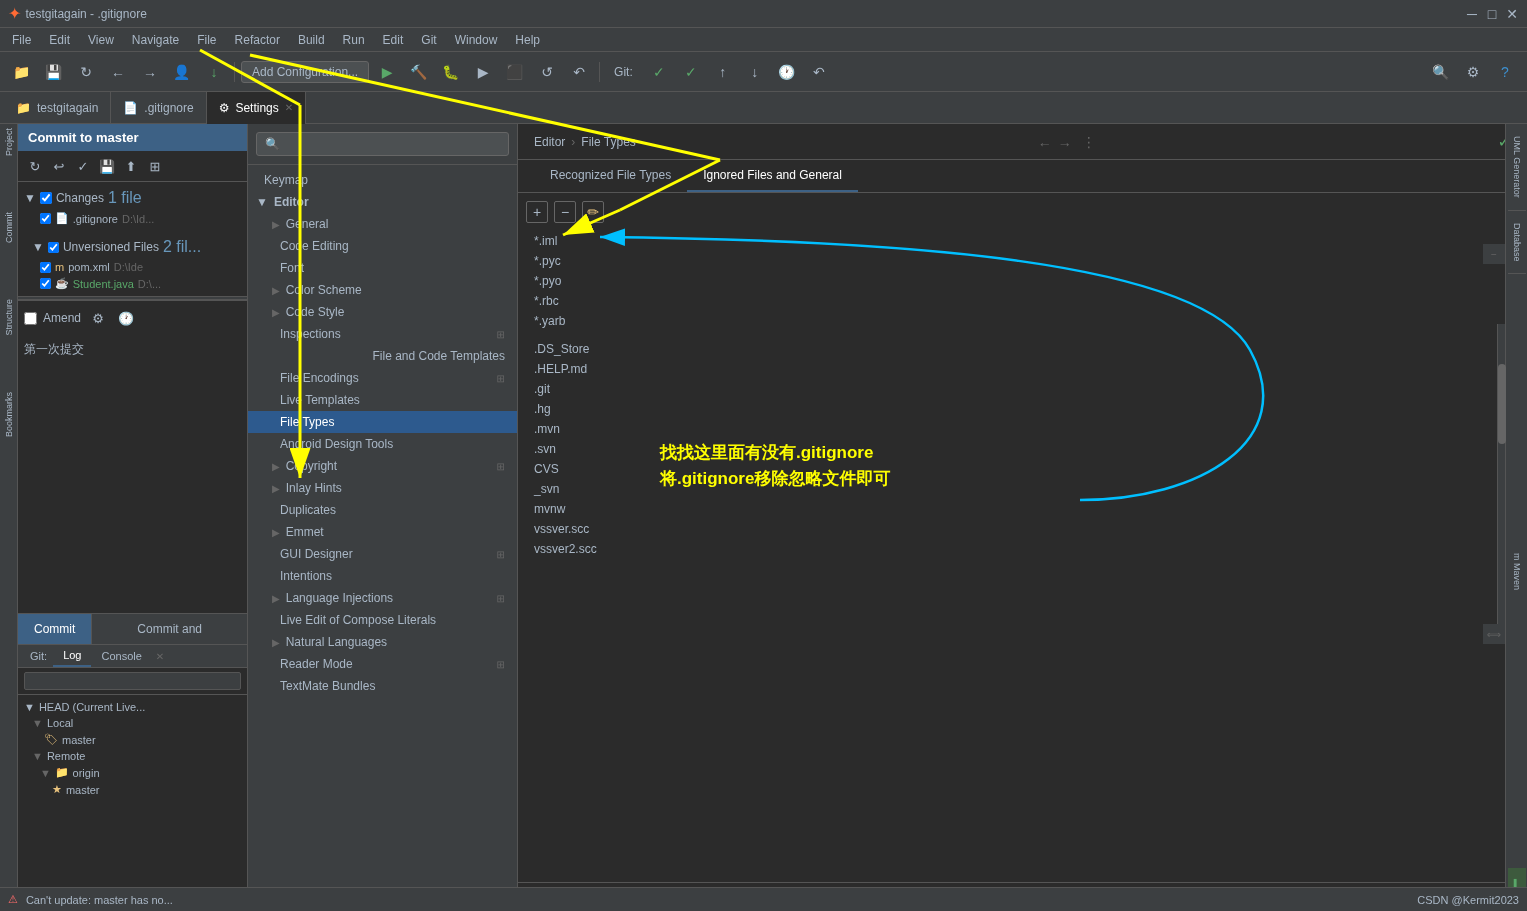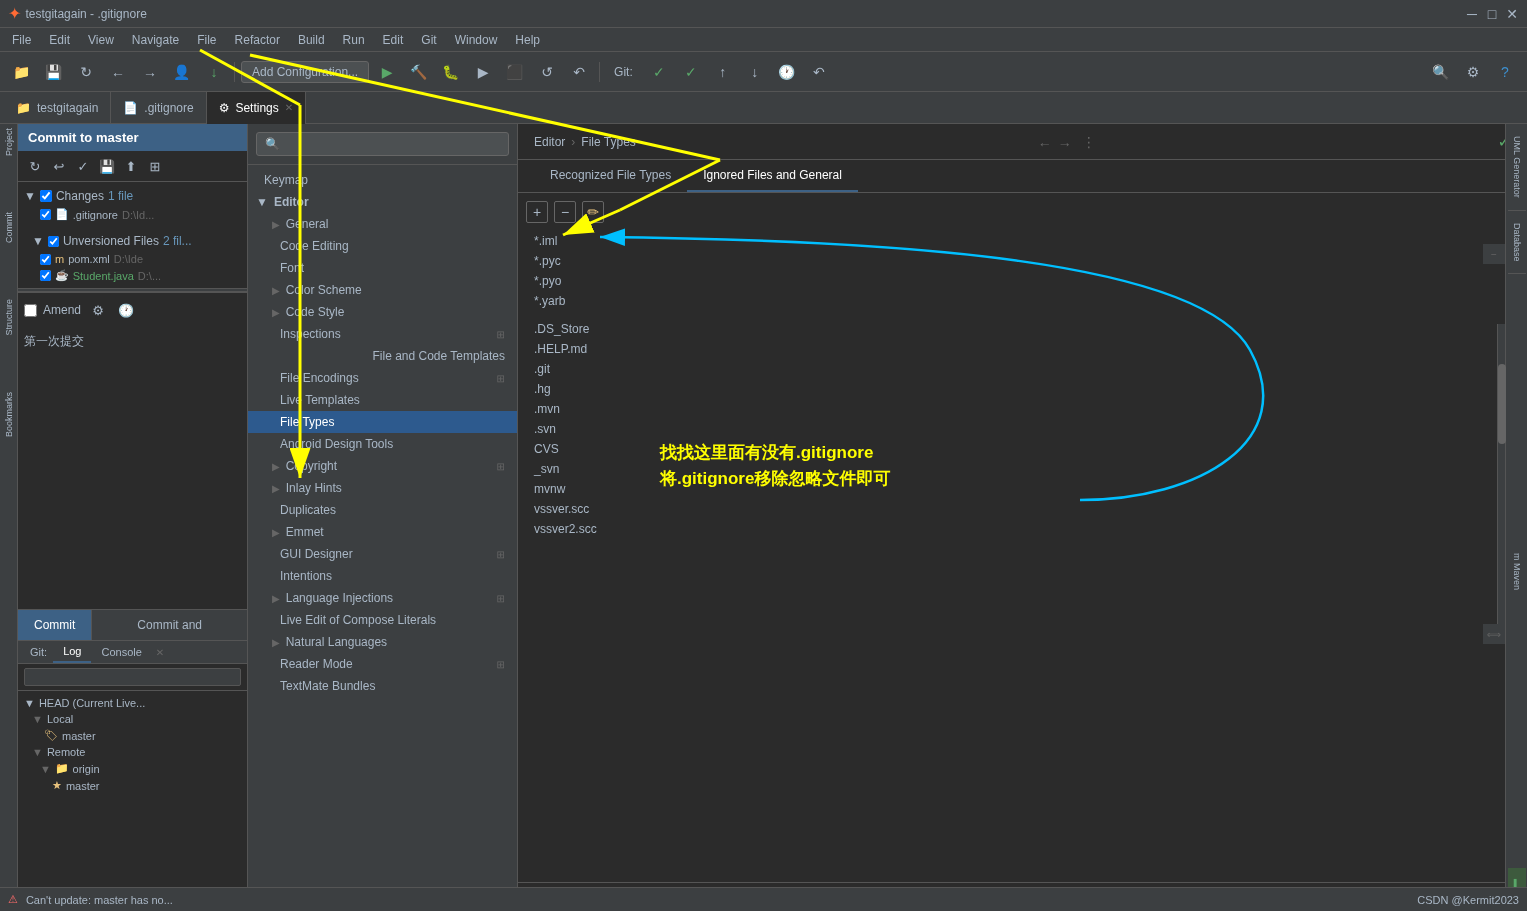--- a/index.html
+++ b/index.html
@@ -149,21 +149,21 @@
     }
     .changes-section { padding: 4px 6px; }
     .changes-header {
       display: flex;
       align-items: center;
       gap: 4px;
       padding: 3px 0;
       cursor: pointer;
     }
     .changes-label { color: #a9b7c6; font-size: 12px; }
-    .changes-count { color: #6897bb; font-size: 12px; }
+    .changes-count { color: #6897bb; font-size: 16px; }
     .file-item {
       display: flex;
       align-items: center;
       padding: 2px 0 2px 16px;
       gap: 4px;
       font-size: 11px;
     }
     .file-name { color: #a9b7c6; }
     .file-path { color: #666; }
     .unversioned-header {
@@ -746,20 +746,21 @@
       <div class="file-types-content">
         <div class="file-types-toolbar">
           <button class="ft-btn">+</button>
           <button class="ft-btn">−</button>
           <button class="ft-btn" style="color:#e8c27d;">✏</button>
         </div>
         <div class="file-types-list">
           <div class="ft-item">*.iml</div>
           <div class="ft-item">*.pyc</div>
           <div class="ft-item">*.pyo</div>
+          <div class="ft-item">*.rbc</div>
           <div class="ft-item">*.yarb</div>
           <div class="ft-item" style="height:8px;"></div>
           <div class="ft-item">.DS_Store</div>
           <div class="ft-item">.HELP.md</div>
           <div class="ft-item">.git</div>
           <div class="ft-item">.hg</div>
           <div class="ft-item">.mvn</div>
           <div class="ft-item">.svn</div>
           <div class="ft-item">CVS</div>
           <div class="ft-item">_svn</div>

